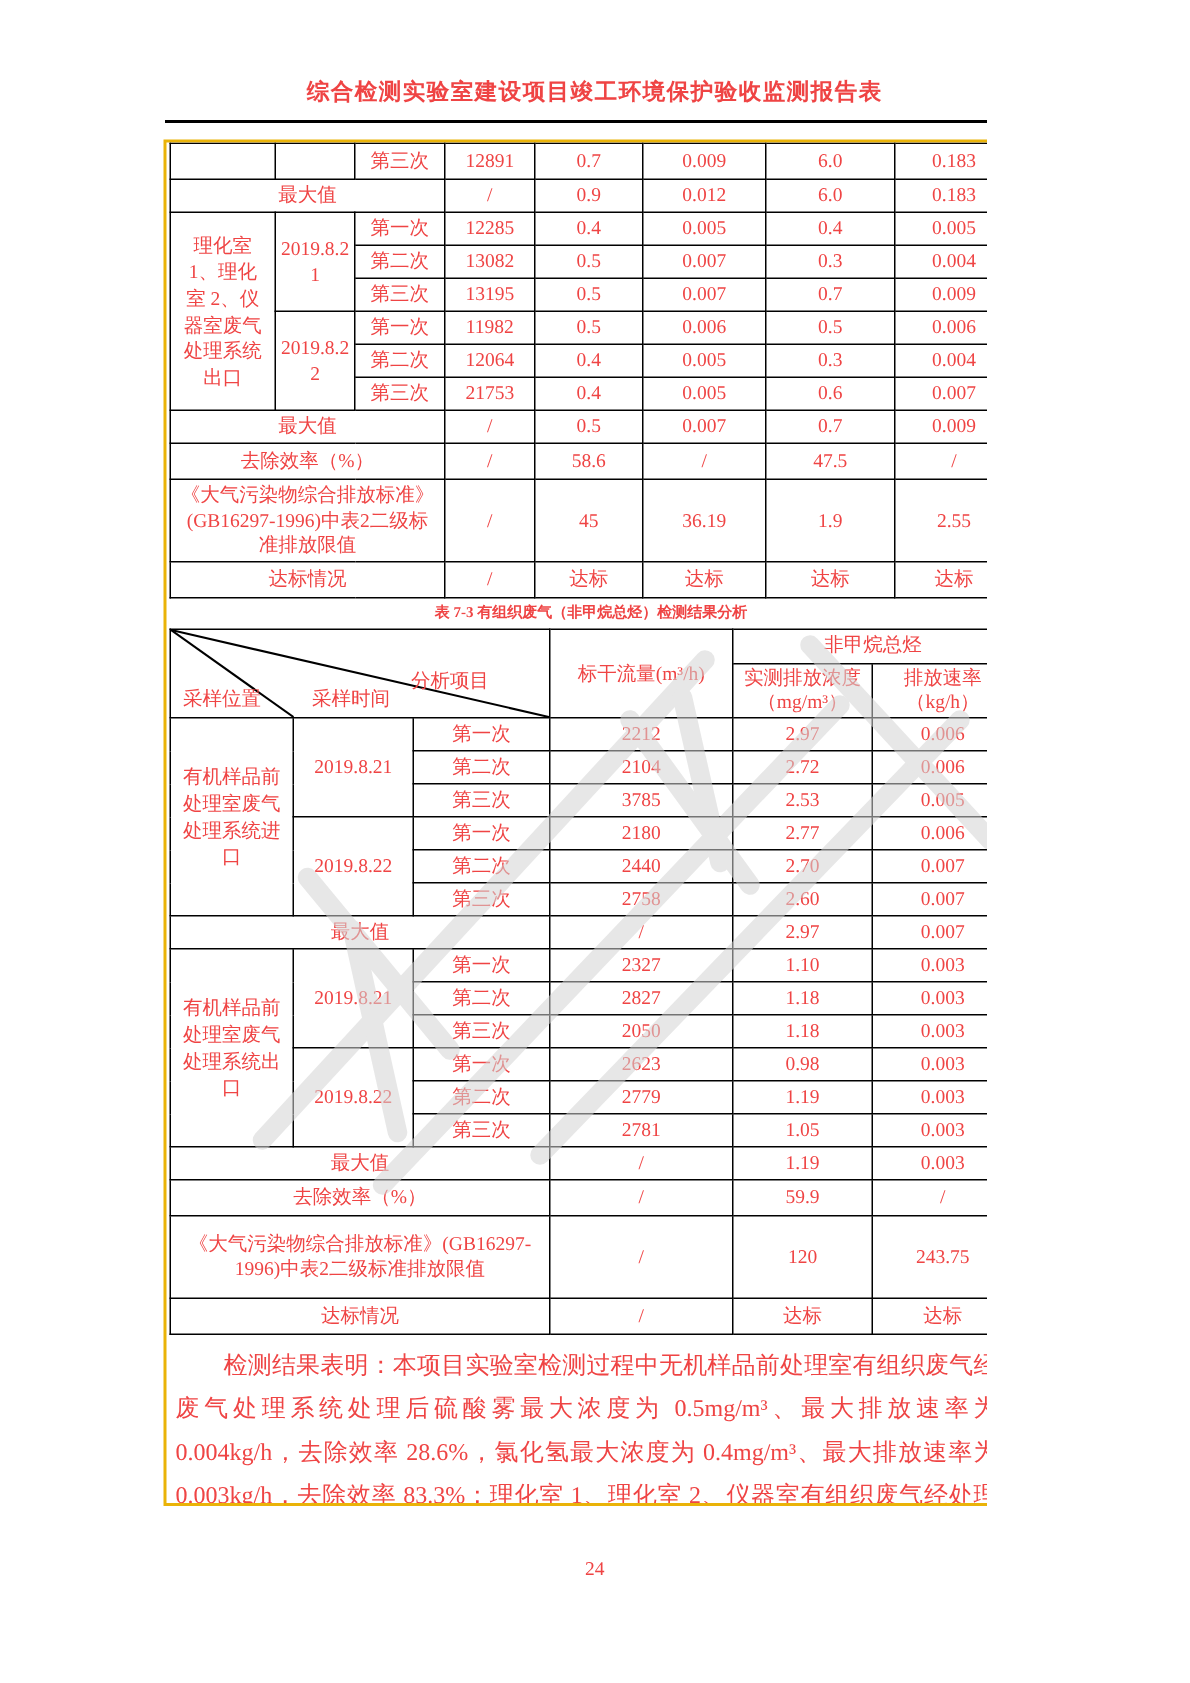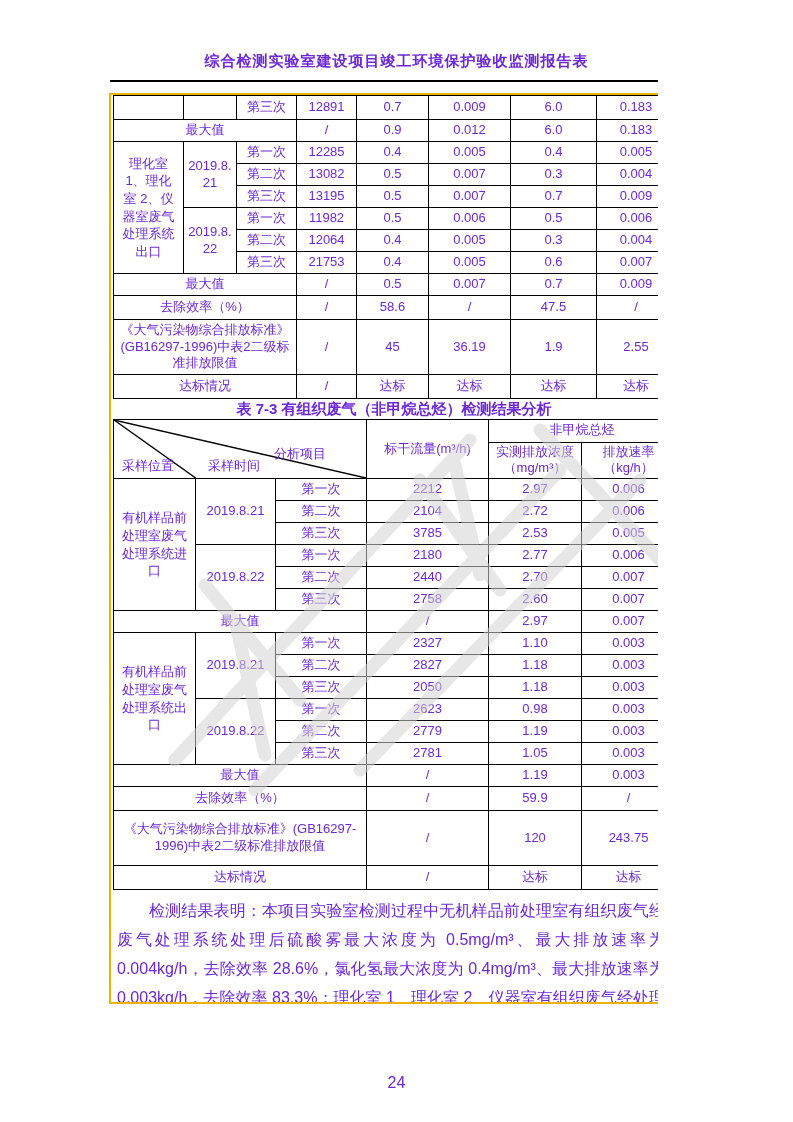--- a/index.html
+++ b/index.html
@@ -1,40 +1,40 @@
 <!DOCTYPE html>
 <html><head>
 <meta charset="utf-8">
 <style>
   html,body{margin:0;padding:0;background:#ffffff;}
   .page{position:relative;width:658px;height:1122px;background:#ffffff;overflow:hidden;
-        font-family:Liberation Sans, sans-serif;color:#6d28d9;}
+        font-family:Liberation Serif, serif;color:#ef4444;}
   .doc-header{position:absolute;top:52px;left:110px;width:573px;text-align:center;
         font-size:15px;letter-spacing:1px;font-weight:bold;}
   .header-rule{position:absolute;top:80px;left:110px;width:573px;border-top:2px solid #000;}
   .frame{position:absolute;left:109px;top:93px;width:569px;height:907px;border:2px solid #eab308;overflow:hidden;}
   table{border-collapse:collapse;table-layout:fixed;width:562px;margin-left:2px;
         font-size:13px;text-align:center;}
   td{border:1px solid #000;padding:0 2px;height:21px;line-height:1.15;overflow:hidden;}
   td.tall{height:23px;}
   td.pos{line-height:1.35;padding:0 8px;}
   td.date{word-break:break-all;line-height:1.3;}
   td.std{height:54px;line-height:1.3;padding:0 4px;}
   td.lab{height:23px;}
   .t2-title{width:562px;margin-left:2px;text-align:center;font-weight:bold;
-        font-size:15px;line-height:20px;}
+        font-size:10px;line-height:20px;}
   .diag-cell{position:relative;padding:0;}
   .diag-svg{position:absolute;left:0;top:0;width:100%;height:100%;}
   .diag-item{position:absolute;top:3px;left:160px;margin-top:24px;}
   .diag-pos{position:absolute;bottom:4px;left:8px;}
   .diag-time{position:absolute;bottom:4px;left:94px;}
   .hdr2{line-height:1.25;margin-left:12px;}
   .para{width:548px;margin:6px 2px 0 6px;font-size:16px;line-height:29px;
         text-align:justify;text-indent:2em;}
-  .page-num{position:absolute;top:1038px;left:0;width:793px;text-align:center;font-size:16px;margin-top:36px;}
+  .page-num{position:absolute;top:1038px;left:0;width:793px;text-align:center;font-size:13px;}
   .watermark{position:absolute;left:0;top:0;width:793px;height:1122px;pointer-events:none;opacity:0.55;}
 </style>
 </head>
 <body>
 
 <div class="page">
 
   <div class="doc-header">综合检测实验室建设项目竣工环境保护验收监测报告表</div>
   <div class="header-rule"></div>
 

